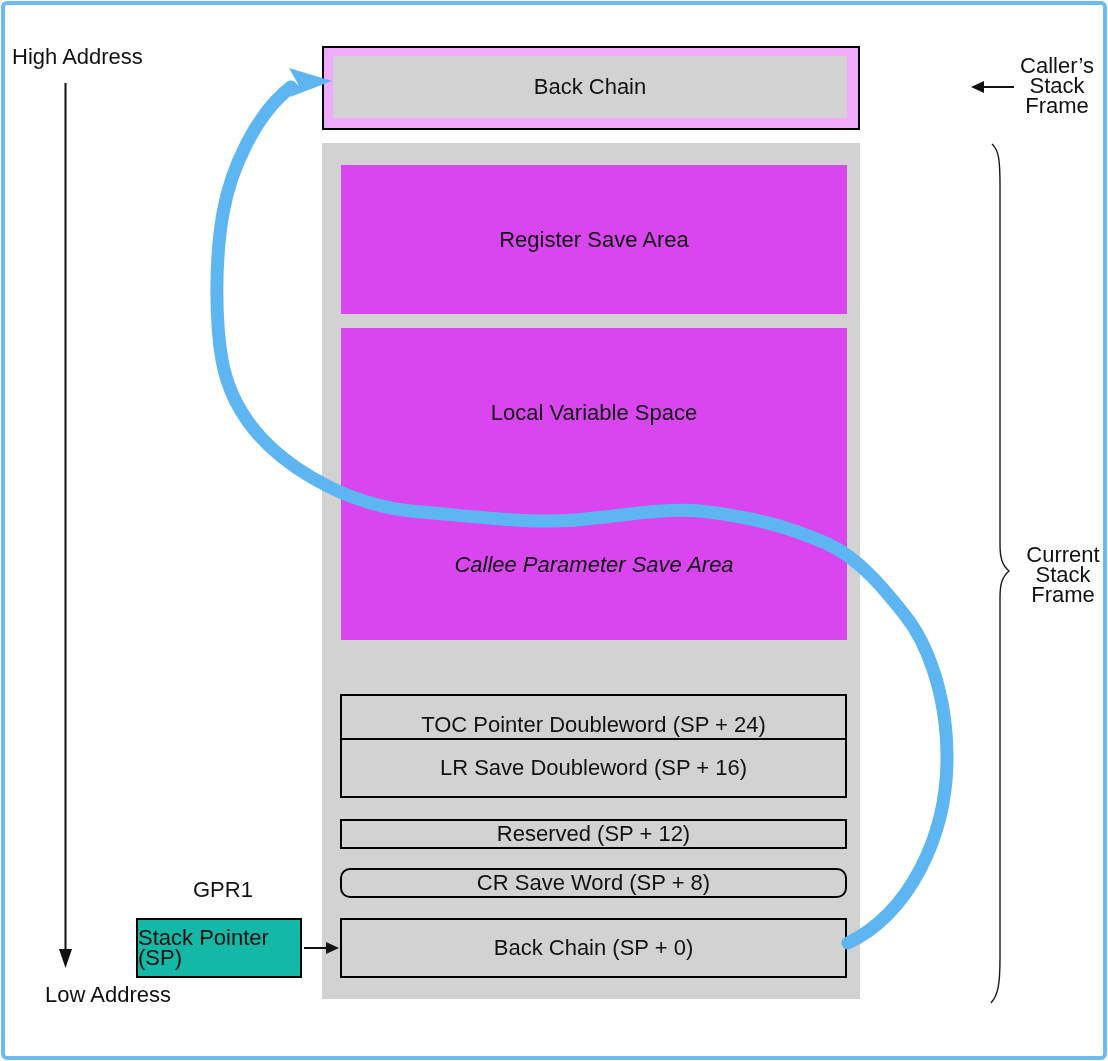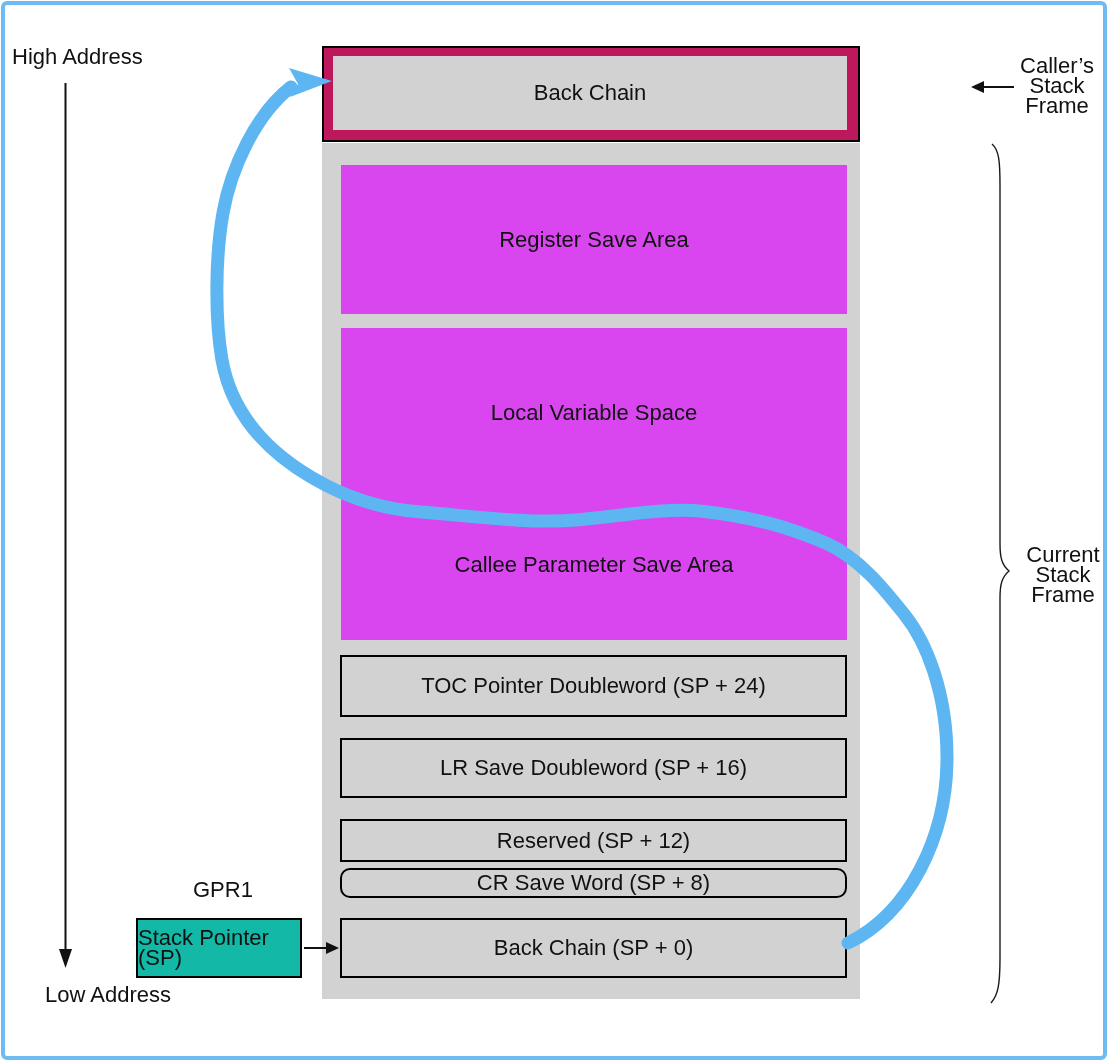--- a/index.html
+++ b/index.html
@@ -7,36 +7,36 @@
   .page{position:relative;width:1108px;height:1061px;background:#fff;overflow:hidden;}
   .page-border{position:absolute;left:1px;top:1px;right:1px;bottom:1px;
     border:4px solid #6ebbf2;border-radius:6px;pointer-events:none;z-index:30;}
   .abs{position:absolute;box-sizing:border-box;}
   .lbl{font-size:22px;line-height:20px;color:#111;}
   
   .high-address{left:12px;top:47px;}
   .low-address{left:13px;top:985px;margin-left:32px;}
   .gpr1{left:193px;top:880px;}
   
-  .caller-box{left:322px;top:46px;width:538px;height:96px;border:2px solid #000;background:#be185d;}
+  .caller-box{left:322px;top:46px;width:538px;height:84px;border:2px solid #000;background:#f0abfc;}
   .caller-inner{position:absolute;left:9px;right:11px;top:8px;bottom:10px;background:#d2d2d2;
     display:flex;align-items:center;justify-content:center;}
   
   .stack-container{left:322px;top:143px;width:538px;height:856px;background:#d2d2d2;}
   
   .wbox{left:341px;width:506px;background:#d946ef;display:flex;align-items:center;justify-content:center;text-align:center;}
   .b0{top:165px;height:149px;}
   .b1{top:328px;height:169px;}
-  .b2{top:490px;height:150px;}
+  .b2{top:490px;height:150px;font-style:italic;}
   
   .gbox{left:340px;width:507px;background:#d2d2d2;border:2px solid #000;
     display:flex;align-items:center;justify-content:center;text-align:center;}
-  .b3{top:655px;height:62px;}
+  .b3{top:694px;height:62px;}
   .b4{top:738px;height:60px;}
-  .b5{top:819px;height:43px;}
+  .b5{top:819px;height:30px;}
   .b6{top:868px;height:30px;border-radius:10px;}
   .b7{top:918px;height:60px;}
   
   .sp-box{left:136px;top:918px;width:166px;height:60px;border:2px solid #000;background:#14b8a6;
     display:flex;align-items:center;justify-content:center;}
   
   .annot{width:90px;text-align:center;}
   .callers-annot{left:1012px;top:56px;}
   .current-annot{left:1018px;top:545px;}
   .overlay{position:absolute;left:0;top:0;width:1108px;height:1061px;z-index:20;pointer-events:none;}

